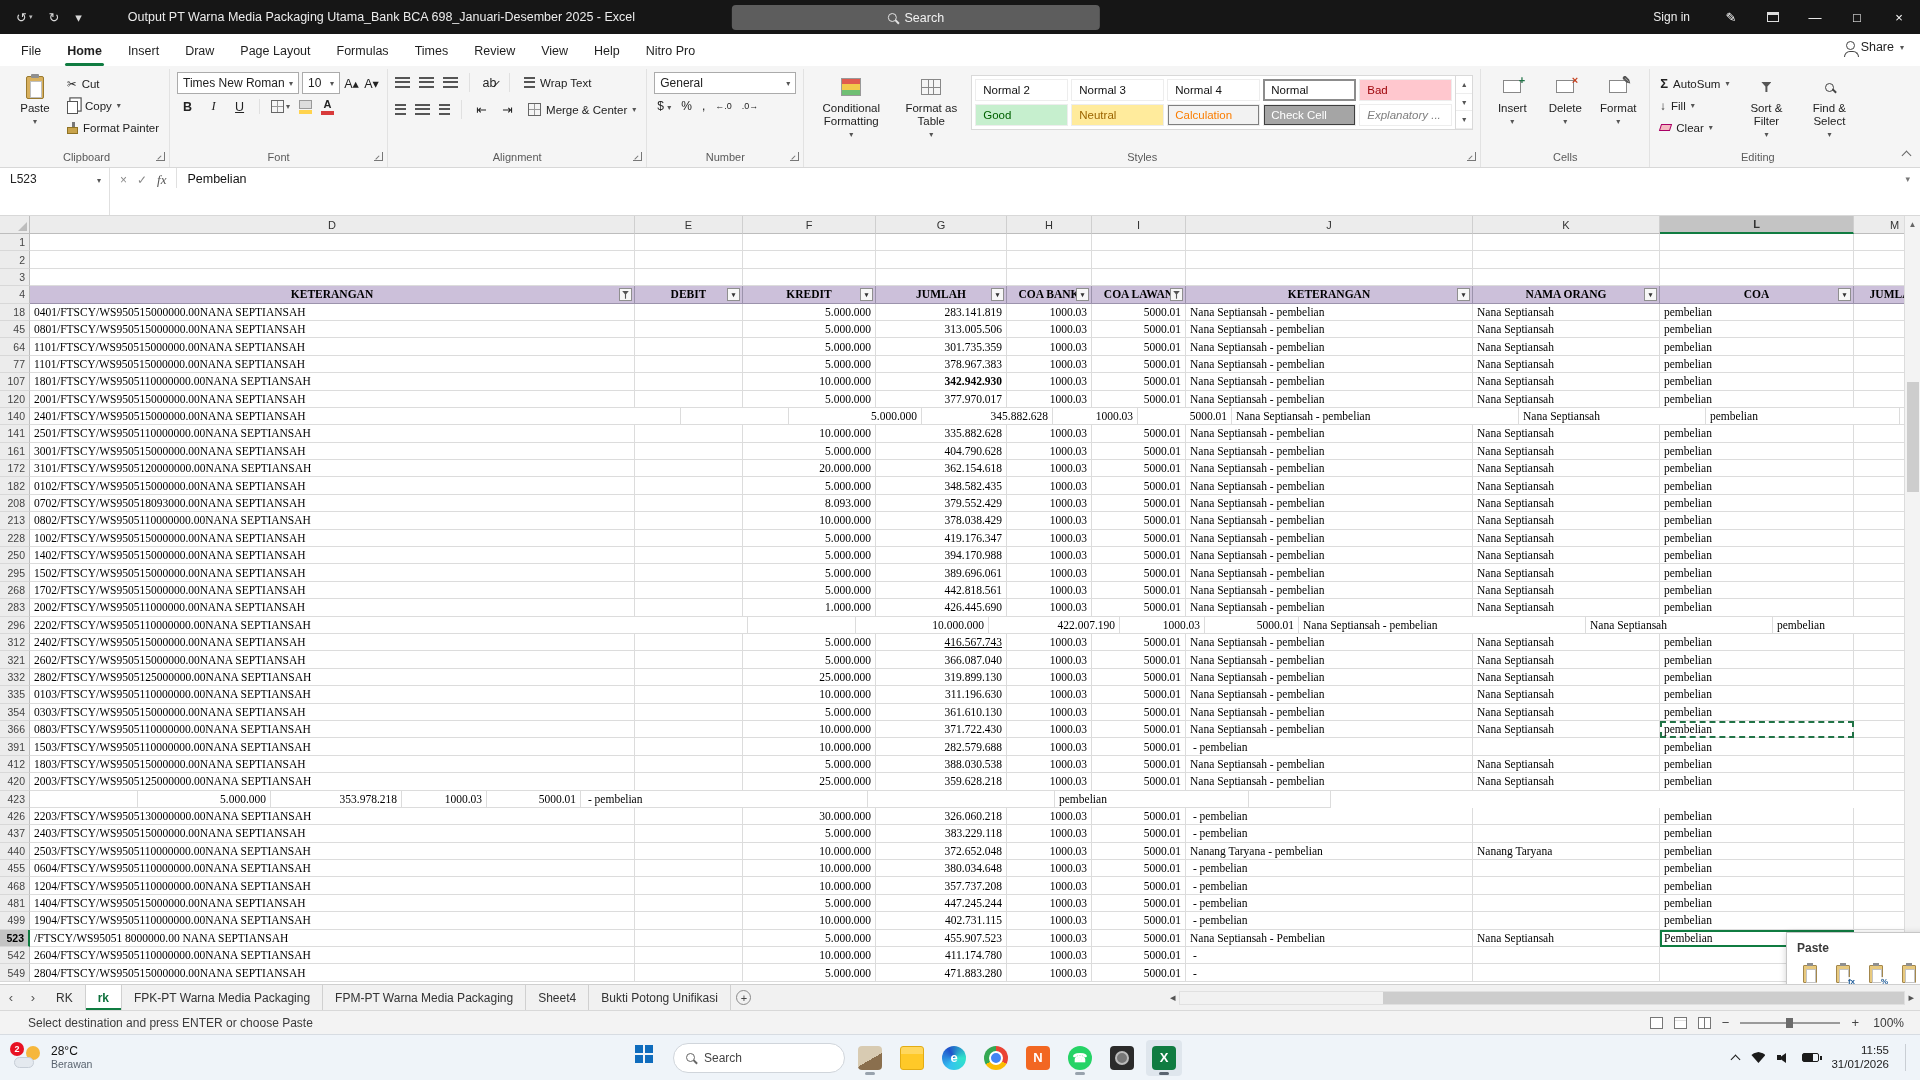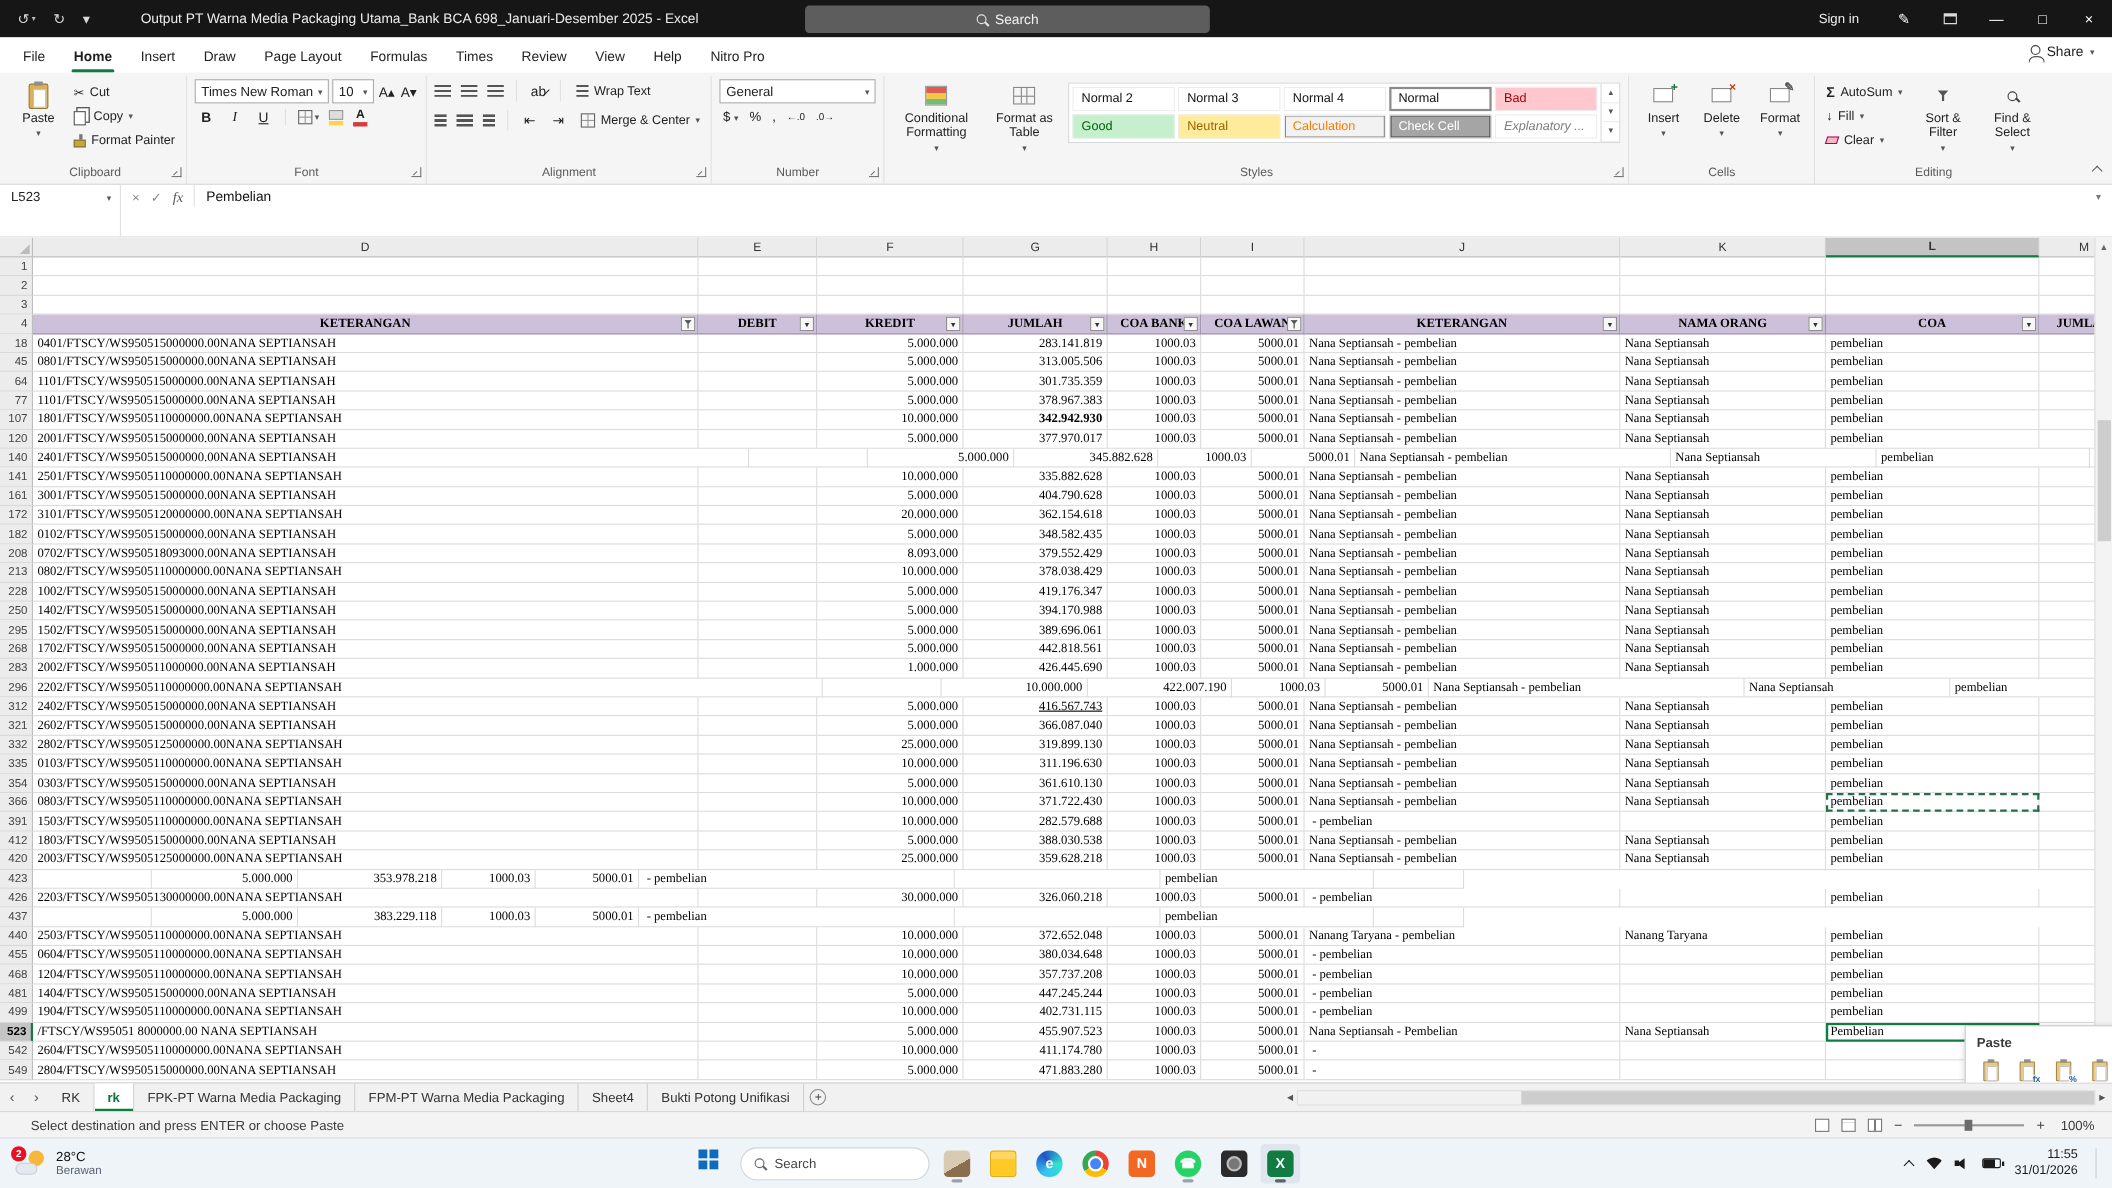--- a/index.html
+++ b/index.html
@@ -944,20 +944,21 @@
           <div class="gcell right" style="width: 131px;">326.060.218</div>
           <div class="gcell right" style="width: 85px;">1000.03</div>
           <div class="gcell right" style="width: 94px;">5000.01</div>
           <div class="gcell" style="width: 287px;"> - pembelian</div>
           <div class="gcell" style="width: 187px;"></div>
           <div class="gcell" style="width: 194px;">pembelian</div>
           <div class="gcell" style="width: 82px;"></div>
         </div>
         <div class="grow">
           <div class="rownum">437</div>
+          <div class="gcell" style="width: 605px;">2403/FTSCY/WS950515000000.00NANA SEPTIANSAH</div>
           <div class="gcell right" style="width: 108px;"></div>
           <div class="gcell right" style="width: 133px;">5.000.000</div>
           <div class="gcell right" style="width: 131px;">383.229.118</div>
           <div class="gcell right" style="width: 85px;">1000.03</div>
           <div class="gcell right" style="width: 94px;">5000.01</div>
           <div class="gcell" style="width: 287px;"> - pembelian</div>
           <div class="gcell" style="width: 187px;"></div>
           <div class="gcell" style="width: 194px;">pembelian</div>
           <div class="gcell" style="width: 82px;"></div>
         </div>

